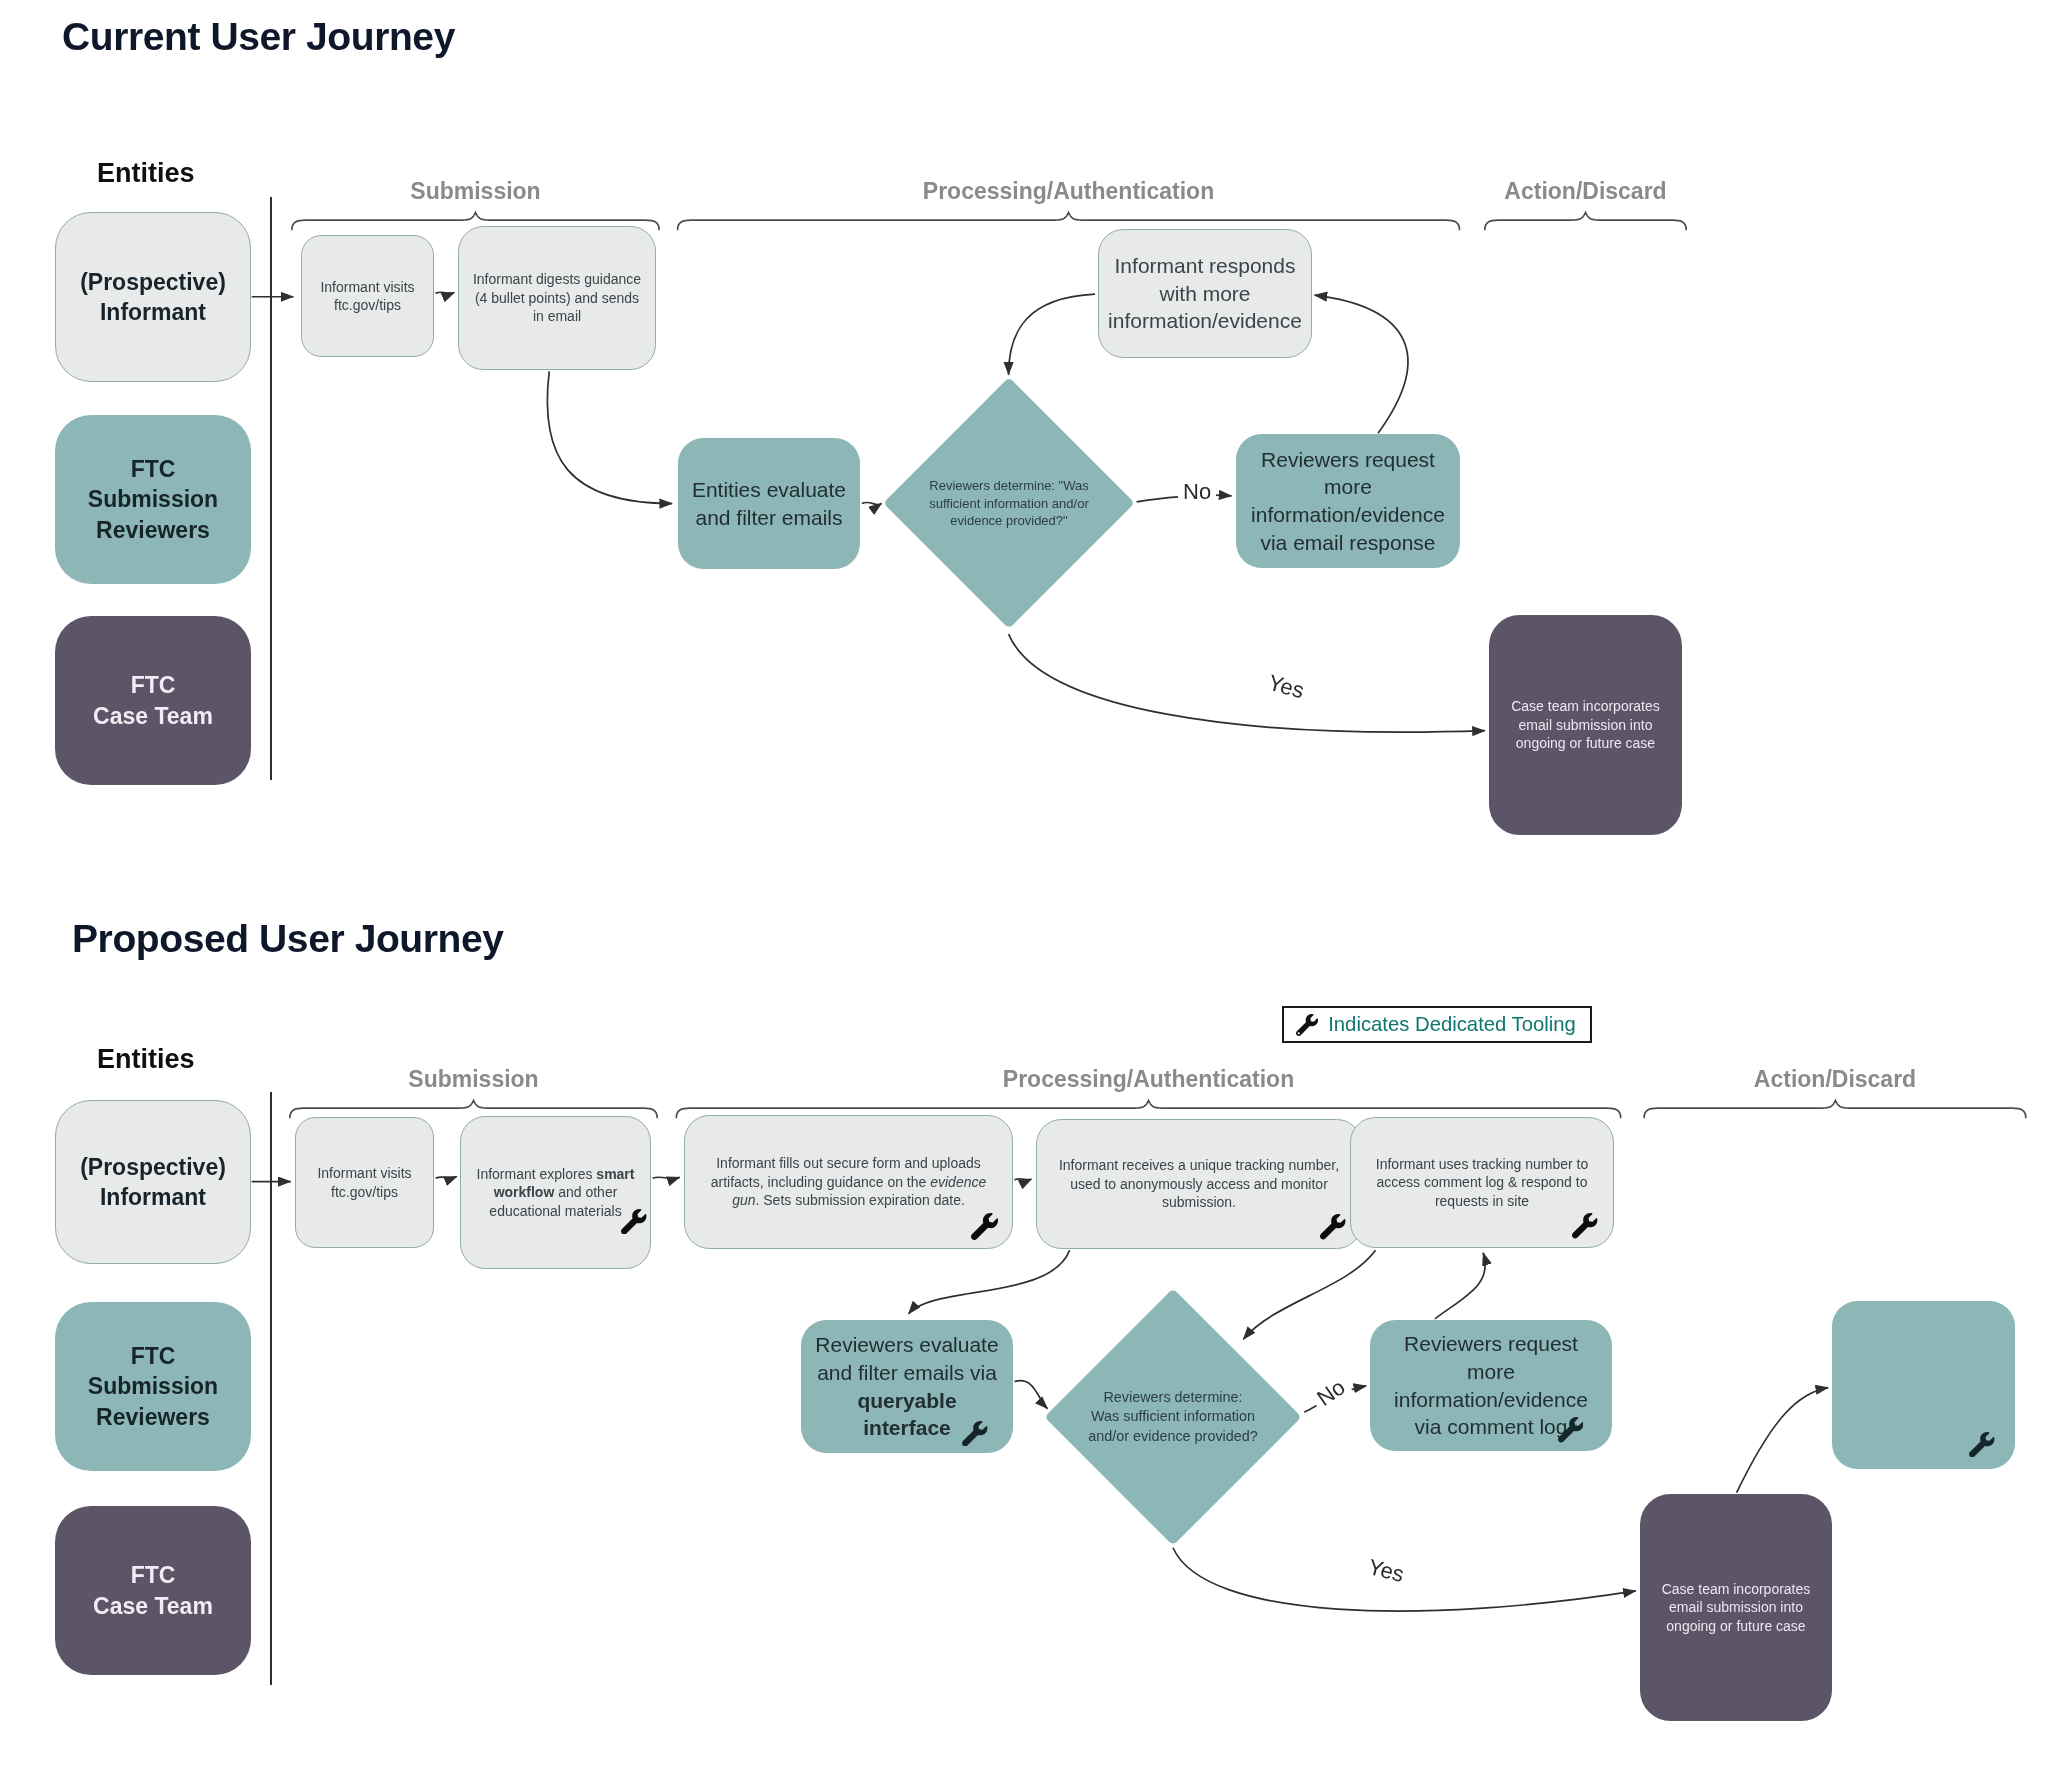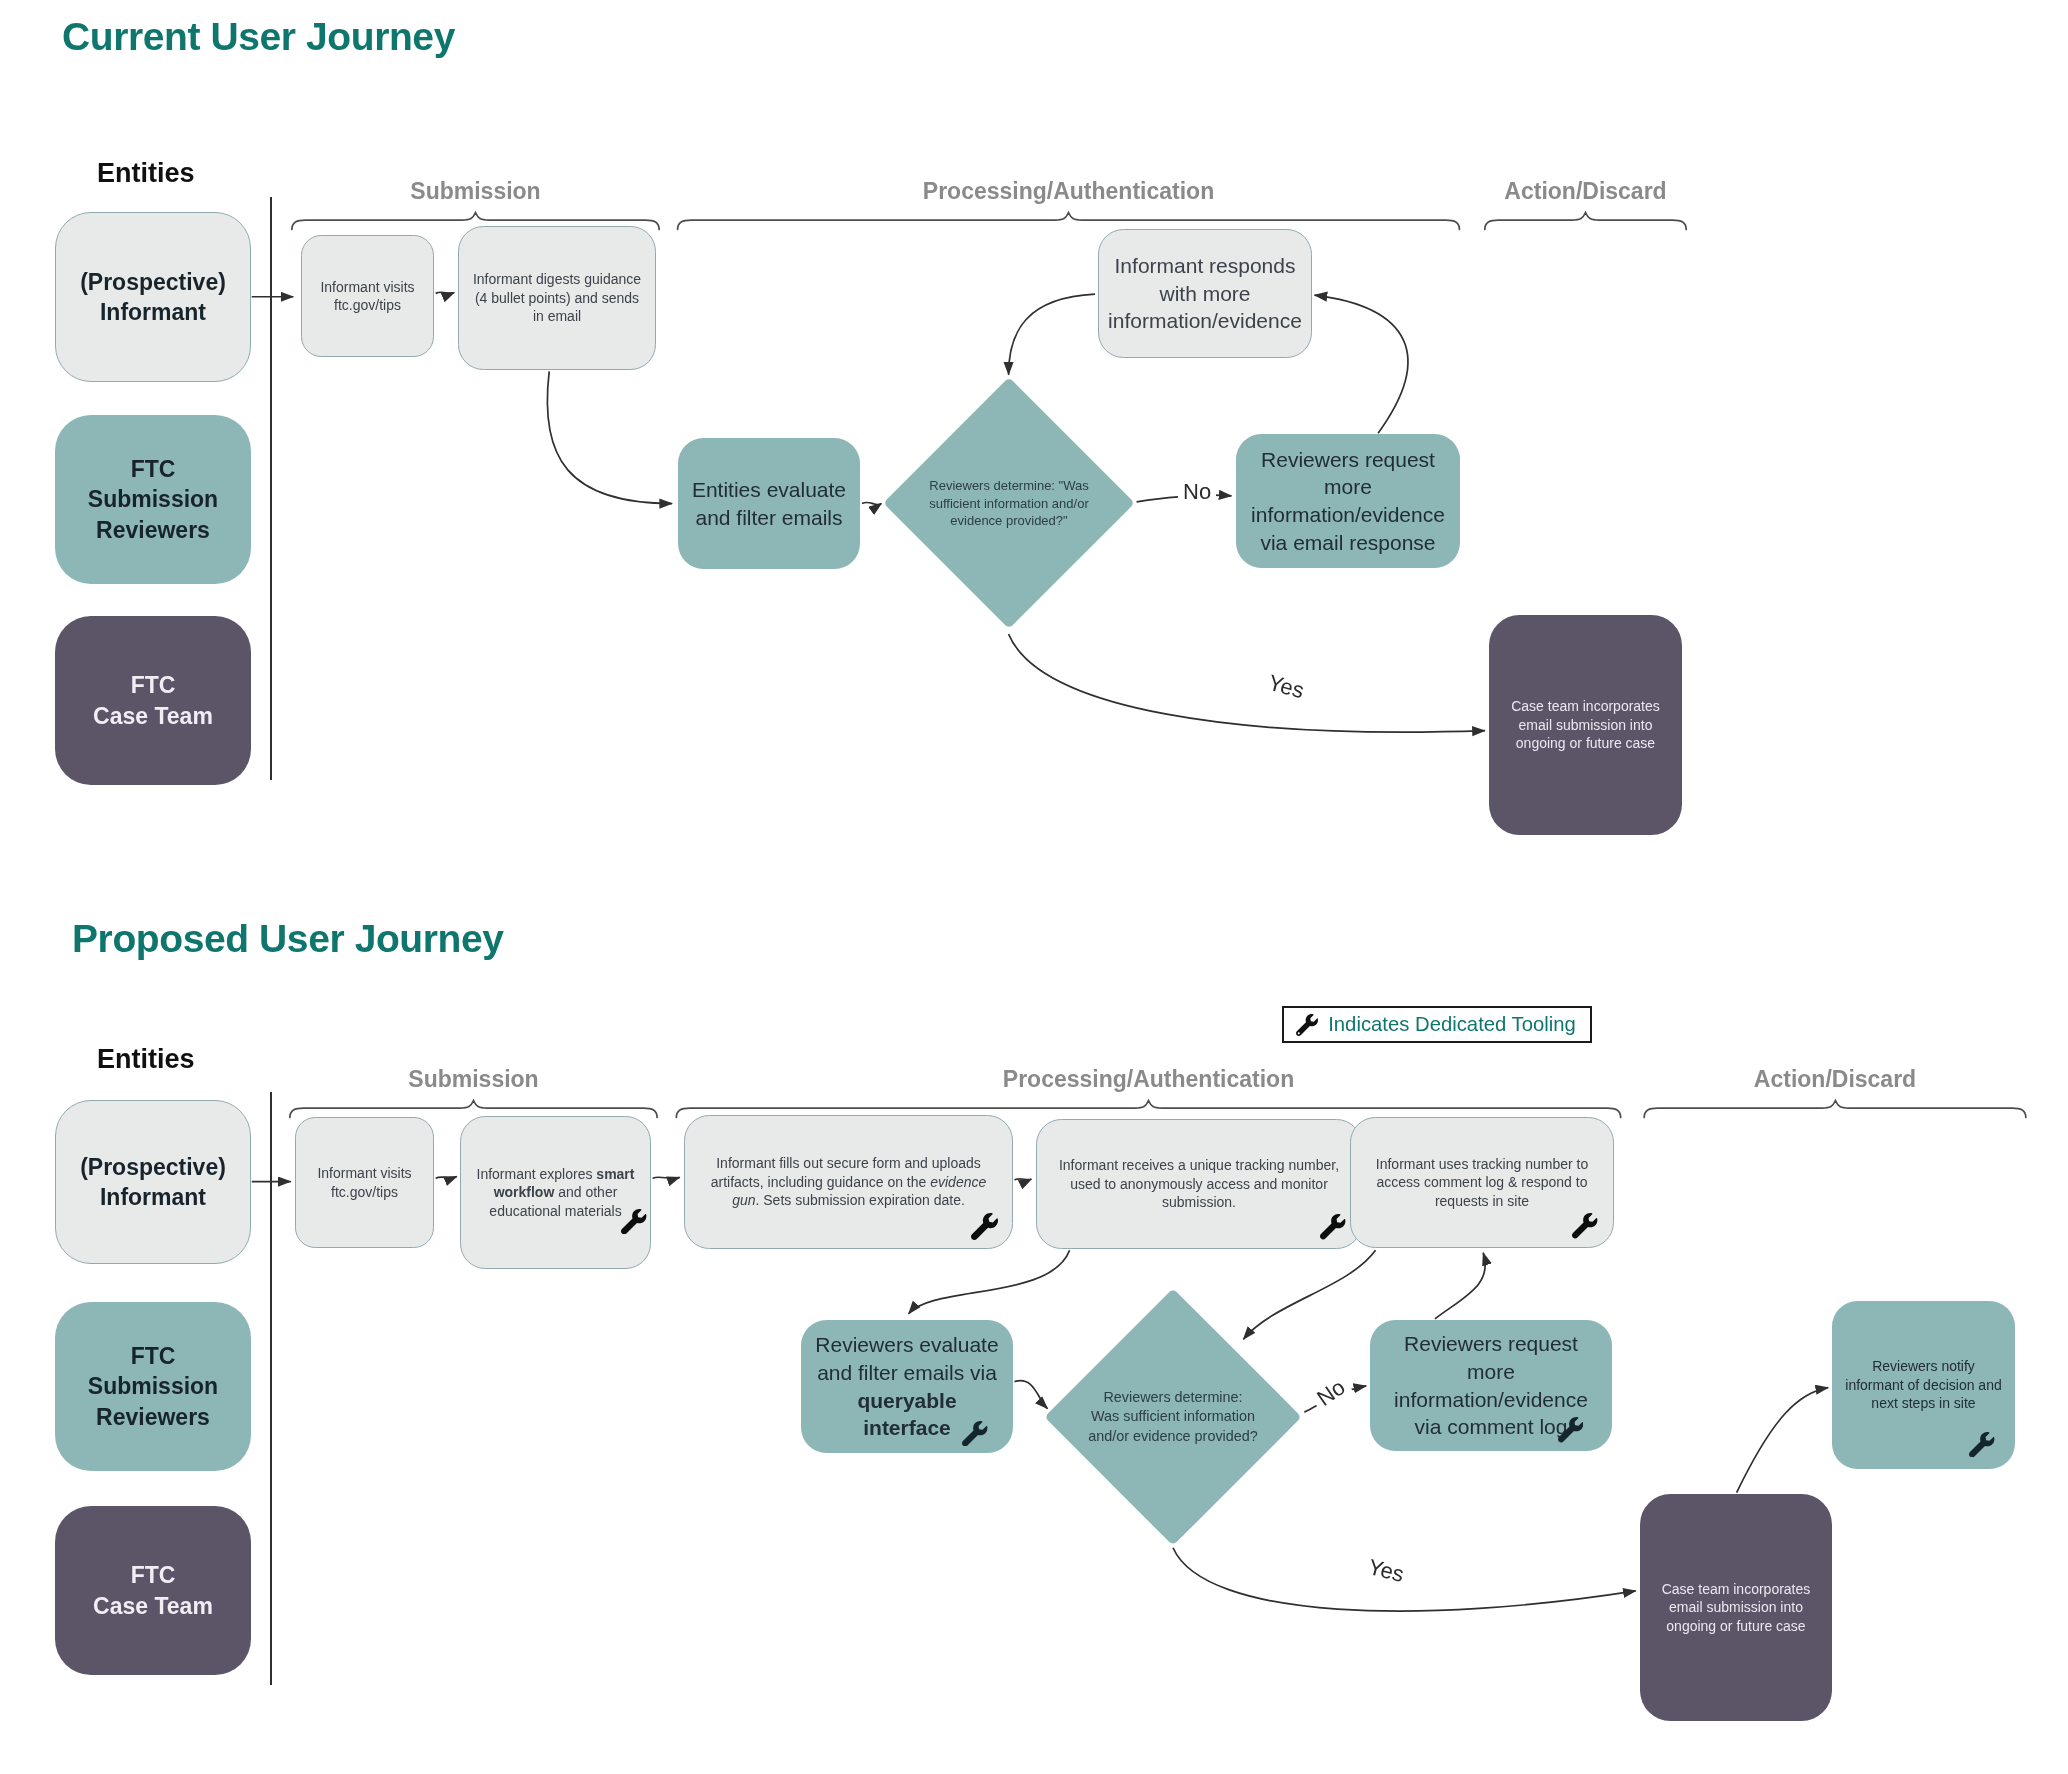--- a/index.html
+++ b/index.html
@@ -1,19 +1,19 @@
 <!DOCTYPE html>
 <html style="font-size:13.6px"><head>
 <meta charset="utf-8">
 <style>
   html,body{margin:0;padding:0;background:#ffffff;}
   body{width:2068px;height:1775px;font-family:"Liberation Sans", sans-serif;}
   #canvas{position:relative;width:2068px;height:1775px;background:#fff;overflow:hidden;}
   .abs{position:absolute;}
-  .journey-title{font-size:39px;font-weight:800;color:#0f766e;letter-spacing:-0.4px;z-index:4;}
+  .journey-title{font-size:39px;font-weight:800;color:#0f172a;letter-spacing:-0.4px;z-index:4;}
   .entities-heading{font-size:27px;font-weight:800;color:#101010;z-index:4;}
   .phase-label{font-size:23px;font-weight:700;color:#8a8a8a;text-align:center;z-index:4;}
   .divider{width:1.7px;background:#2f2f2f;z-index:2;}
   .box{position:absolute;display:flex;align-items:center;justify-content:center;text-align:center;
        box-sizing:border-box;padding:8.5px 10.2px;line-height:1.32;z-index:2;}
   .light{background:#e8e9e9;border:1.7px solid #93a9b0;color:#3c434b;}
   .teal{background:#8db6b6;color:#222e35;border:none;}
   .purple{background:#5c5467;color:#ece7f1;border:none;}
   .entity{font-weight:700;font-size:23px;color:#18242b;white-space:pre-line;border-radius:36px;}
   .entity.purple{color:#f1edf5;}
@@ -205,21 +205,20 @@
       <div class="shape"></div>
       <div class="dtext" style="width:170px;font-size:14.4px;">Reviewers determine: Was sufficient information and/or evidence provided?</div>
     </div>
     <div class="box teal r30 f25" style="left:1370px;top:1320px;width:242px;height:131px;">
       <span>Reviewers request more information/evidence via comment log</span>
       <svg class="wrench" style="right:29px;bottom:8.5px;" width="25.4" height="25.4" viewBox="0 0 512 512">
           <path fill="#14262c" d="M507.73 109.1c-2.24-9.03-13.54-12.09-20.12-5.51l-74.36 74.36-67.88-11.31-11.31-67.88 74.36-74.36c6.62-6.62 3.43-17.9-5.66-20.16-47.38-11.74-99.55.91-136.58 37.93-39.64 39.64-50.55 97.1-34.05 147.2L18.74 402.76c-24.99 24.99-24.99 65.51 0 90.5 24.99 24.99 65.51 24.99 90.5 0l213.21-213.21c50.12 16.71 107.47 5.68 147.37-34.22 37.07-37.07 49.7-89.32 37.91-136.73z"></path>
         </svg>
     </div>
     <div class="box teal r30 f24" style="left:1832px;top:1301px;width:183px;height:168px;">
-      <span>Reviewers notify informant of decision and next steps in site</span>
       <svg class="wrench" style="right:20.3px;bottom:12px;" width="25.4" height="25.4" viewBox="0 0 512 512">
           <path fill="#14262c" d="M507.73 109.1c-2.24-9.03-13.54-12.09-20.12-5.51l-74.36 74.36-67.88-11.31-11.31-67.88 74.36-74.36c6.62-6.62 3.43-17.9-5.66-20.16-47.38-11.74-99.55.91-136.58 37.93-39.64 39.64-50.55 97.1-34.05 147.2L18.74 402.76c-24.99 24.99-24.99 65.51 0 90.5 24.99 24.99 65.51 24.99 90.5 0l213.21-213.21c50.12 16.71 107.47 5.68 147.37-34.22 37.07-37.07 49.7-89.32 37.91-136.73z"></path>
         </svg>
     </div>
     <div class="box purple r36 f24" style="left:1640px;top:1494px;width:192px;height:227px;">
       <span>Case team incorporates email submission into ongoing or future case</span>
     </div>
 
     <div class="edge-label" style="left:1312px;top:1380px;transform:rotate(-35deg);">No</div>
     <div class="edge-label" style="left:1363px;top:1558px;transform:rotate(14deg);">Yes</div>

